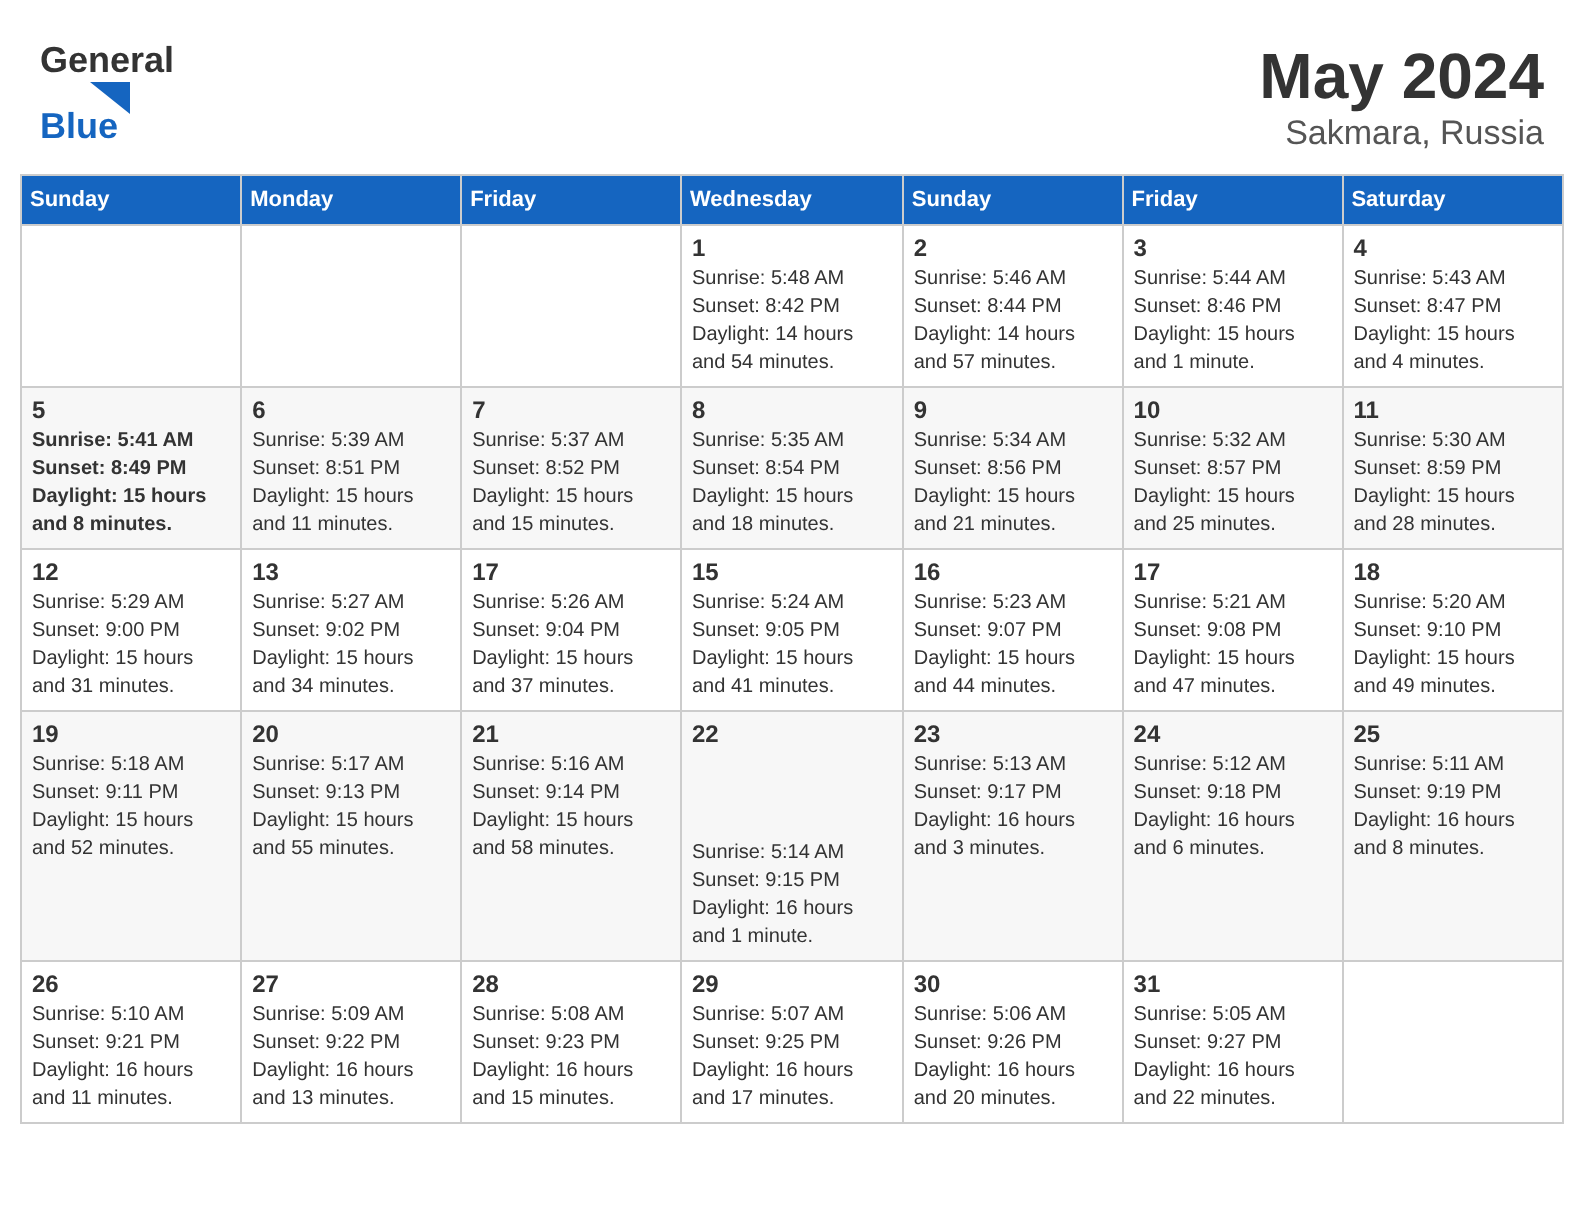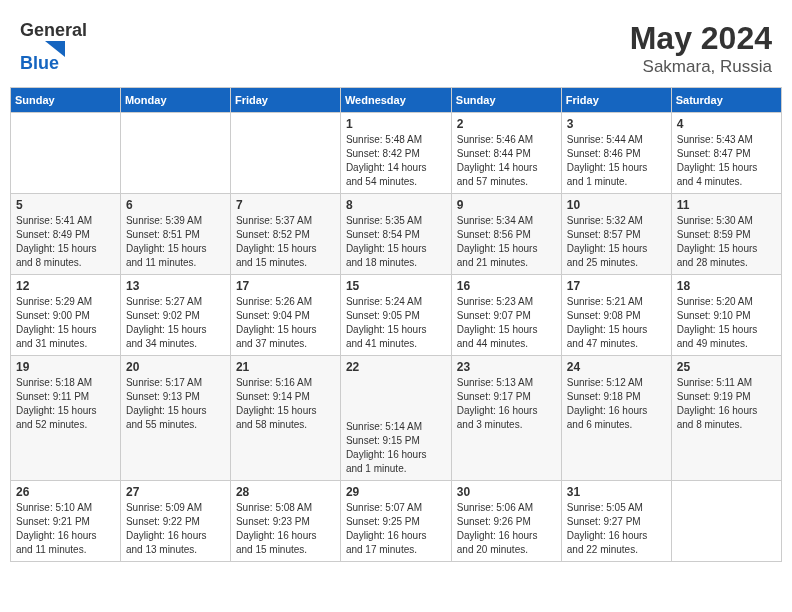--- a/index.html
+++ b/index.html
@@ -139,21 +139,21 @@
           <div class="day-number">4</div>
           <div class="day-info" style="white-space: pre-line;">Sunrise: 5:43 AM
 Sunset: 8:47 PM
 Daylight: 15 hours
 and 4 minutes.</div>
         </td>
       </tr>
       <tr>
         <td>
           <div class="day-number">5</div>
-          <div class="day-info" style="white-space: pre-line;">Sunrise: 5:41 AM
+          <div class="day-info" style="white-space: pre-line; font-weight: bold;">Sunrise: 5:41 AM
 Sunset: 8:49 PM
 Daylight: 15 hours
 and 8 minutes.</div>
         </td>
         <td>
           <div class="day-number">6</div>
           <div class="day-info" style="white-space: pre-line;">Sunrise: 5:39 AM
 Sunset: 8:51 PM
 Daylight: 15 hours
 and 11 minutes.</div>

